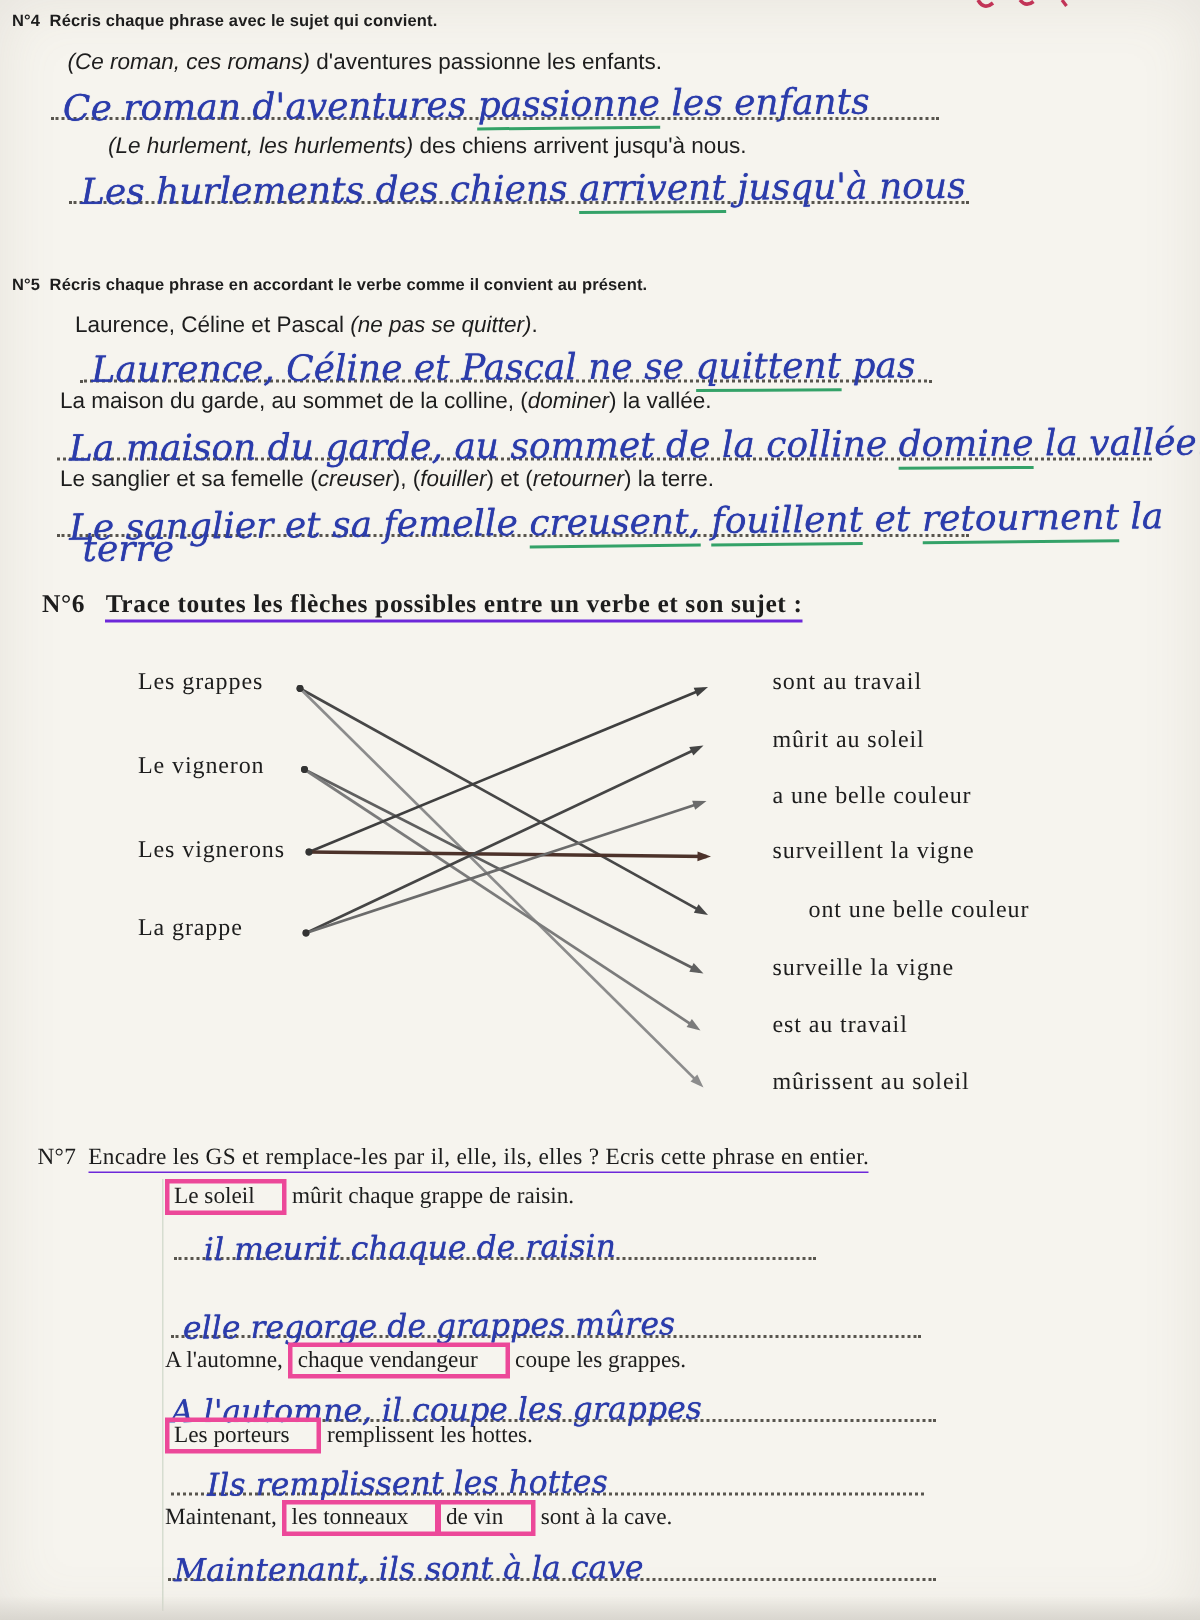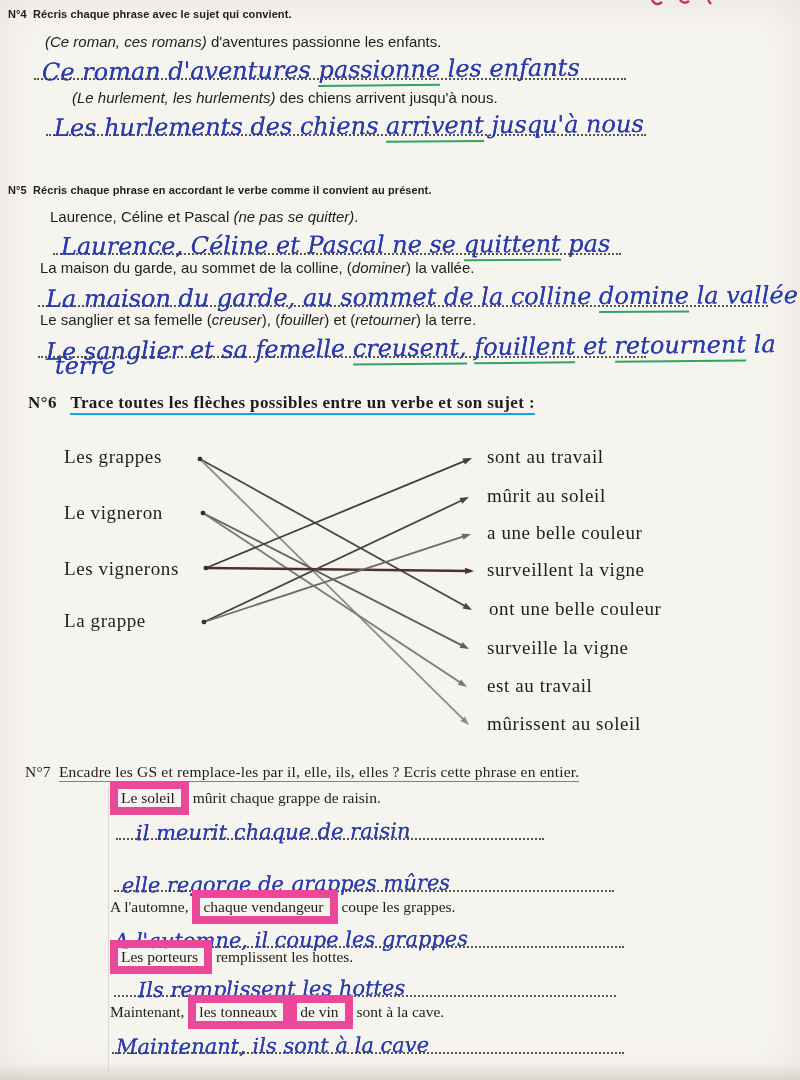--- a/index.html
+++ b/index.html
@@ -15,38 +15,38 @@
     background:linear-gradient(to bottom,rgba(210,207,200,0),#d9d6cf);
     pointer-events:none;
   }
   .abs{position:absolute;}
   
   .hdr-sans{font-weight:bold;font-size:11px;letter-spacing:0.1px;white-space:nowrap;}
   .sent-sans{font-size:15px;white-space:nowrap;}
   .it{font-style:italic;}
   .hdr-serif{font-family:"Liberation Serif",serif;font-weight:bold;font-size:17px;white-space:nowrap;letter-spacing:0.4px;}
   .hdr-serif7{font-family:"Liberation Serif",serif;font-weight:normal;font-size:15.5px;white-space:nowrap;letter-spacing:0.2px;}
-  .u-title{border-bottom:2px solid #0ea5e9;padding-bottom:1px;}
-  .serif-item{font-family:"Liberation Serif",serif;font-size:19px;letter-spacing:0.6px;white-space:nowrap;}
+  .u-title{border-bottom:2px solid #6d28d9;padding-bottom:1px;}
+  .serif-item{font-family:"Liberation Serif",serif;font-size:16px;letter-spacing:0.6px;white-space:nowrap;margin-left:28px;}
   .sent-serif{font-family:"Liberation Serif",serif;font-size:15.5px;white-space:nowrap;}
   
   .hw{
     font-family:"DejaVu Serif",serif;font-style:italic;
     color:#2b3cab;white-space:nowrap;
     text-shadow:0 0 0.5px #2b3cab;
   }
   .hw-lg{font-size:24px;}
   .hw-md{font-size:21px;}
   .gu{border-bottom:2.5px solid #34a268;padding-bottom:1px;}
   
   .dotline{border-bottom:2px dotted #58554e;}
   .ansrow{position:absolute;}
   .ansrow .hw{position:absolute;left:8px;bottom:-6px;}
   
-  .gbox{border:8px solid #ec4899;padding:0 6px 1px 3px;}
+  .gbox{border:3px solid #ec4899;padding:0 18px 1px 3px;}
   .gbox + .gbox{margin-left:-2px;}
   .crease{position:absolute;width:1px;background:rgba(120,150,120,0.25);}
 </style>
 </head>
 <body>
 
 <div class="page">
 
   <svg class="abs" style="left:640px;top:0;" width="90" height="10">
     <path d="M12 0 Q16 7 22 2" stroke="#c23457" stroke-width="2.4" fill="none"></path>
@@ -107,21 +107,21 @@
 
   <div class="abs serif-item" style="left:64px;top:446px;">Les grappes</div>
   <div class="abs serif-item" style="left:64px;top:502px;">Le vigneron</div>
   <div class="abs serif-item" style="left:64px;top:558px;">Les vignerons</div>
   <div class="abs serif-item" style="left:64px;top:610px;">La grappe</div>
 
   <div class="abs serif-item" style="left:487px;top:446px;">sont au travail</div>
   <div class="abs serif-item" style="left:487px;top:485px;">mûrit au soleil</div>
   <div class="abs serif-item" style="left:487px;top:522px;">a une belle couleur</div>
   <div class="abs serif-item" style="left:487px;top:559px;">surveillent la vigne</div>
-  <div class="abs serif-item" style="left:489px;top:598px;font-family:Liberation Serif, serif;">ont une belle couleur</div>
+  <div class="abs serif-item" style="left:511px;top:598px;font-family:Liberation Serif, serif;">ont une belle couleur</div>
   <div class="abs serif-item" style="left:487px;top:637px;">surveille la vigne</div>
   <div class="abs serif-item" style="left:487px;top:675px;">est au travail</div>
   <div class="abs serif-item" style="left:487px;top:713px;">mûrissent au soleil</div>
 
   <svg id="n6lines" class="abs" style="left:0;top:0;" width="800" height="1080">
       <line x1="200" y1="459" x2="469.377073435655" y2="608.5438900322938" stroke="#474747" stroke-width="1.8"></line>
       <circle cx="200" cy="459" r="2.3" fill="#333"></circle>
       <polygon points="472,610 465.68440427251835,602.83388176158 462.5780363414117,608.4294584321826" fill="#474747"></polygon>
       <line x1="200" y1="459" x2="466.86681793958263" y2="722.8906080740854" stroke="#8c8c8c" stroke-width="1.8"></line>
       <circle cx="200" cy="459" r="2.3" fill="#333"></circle>

